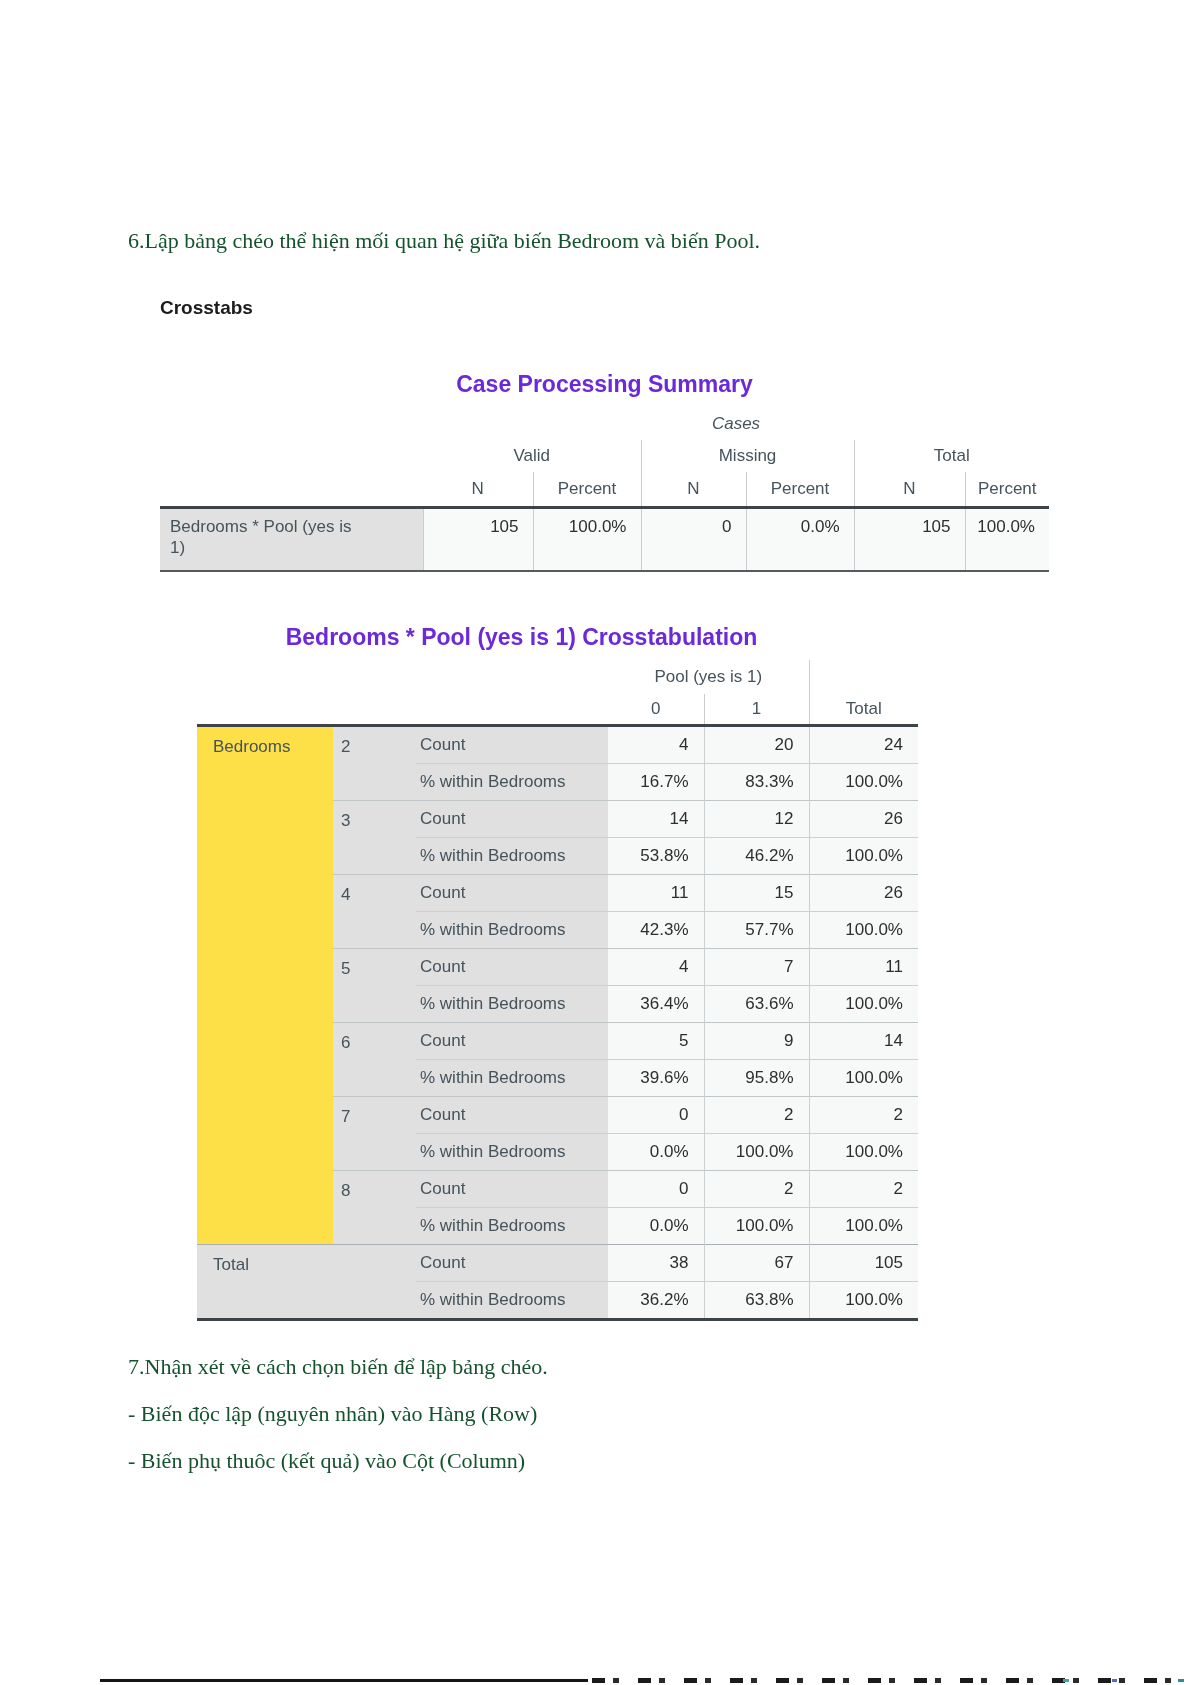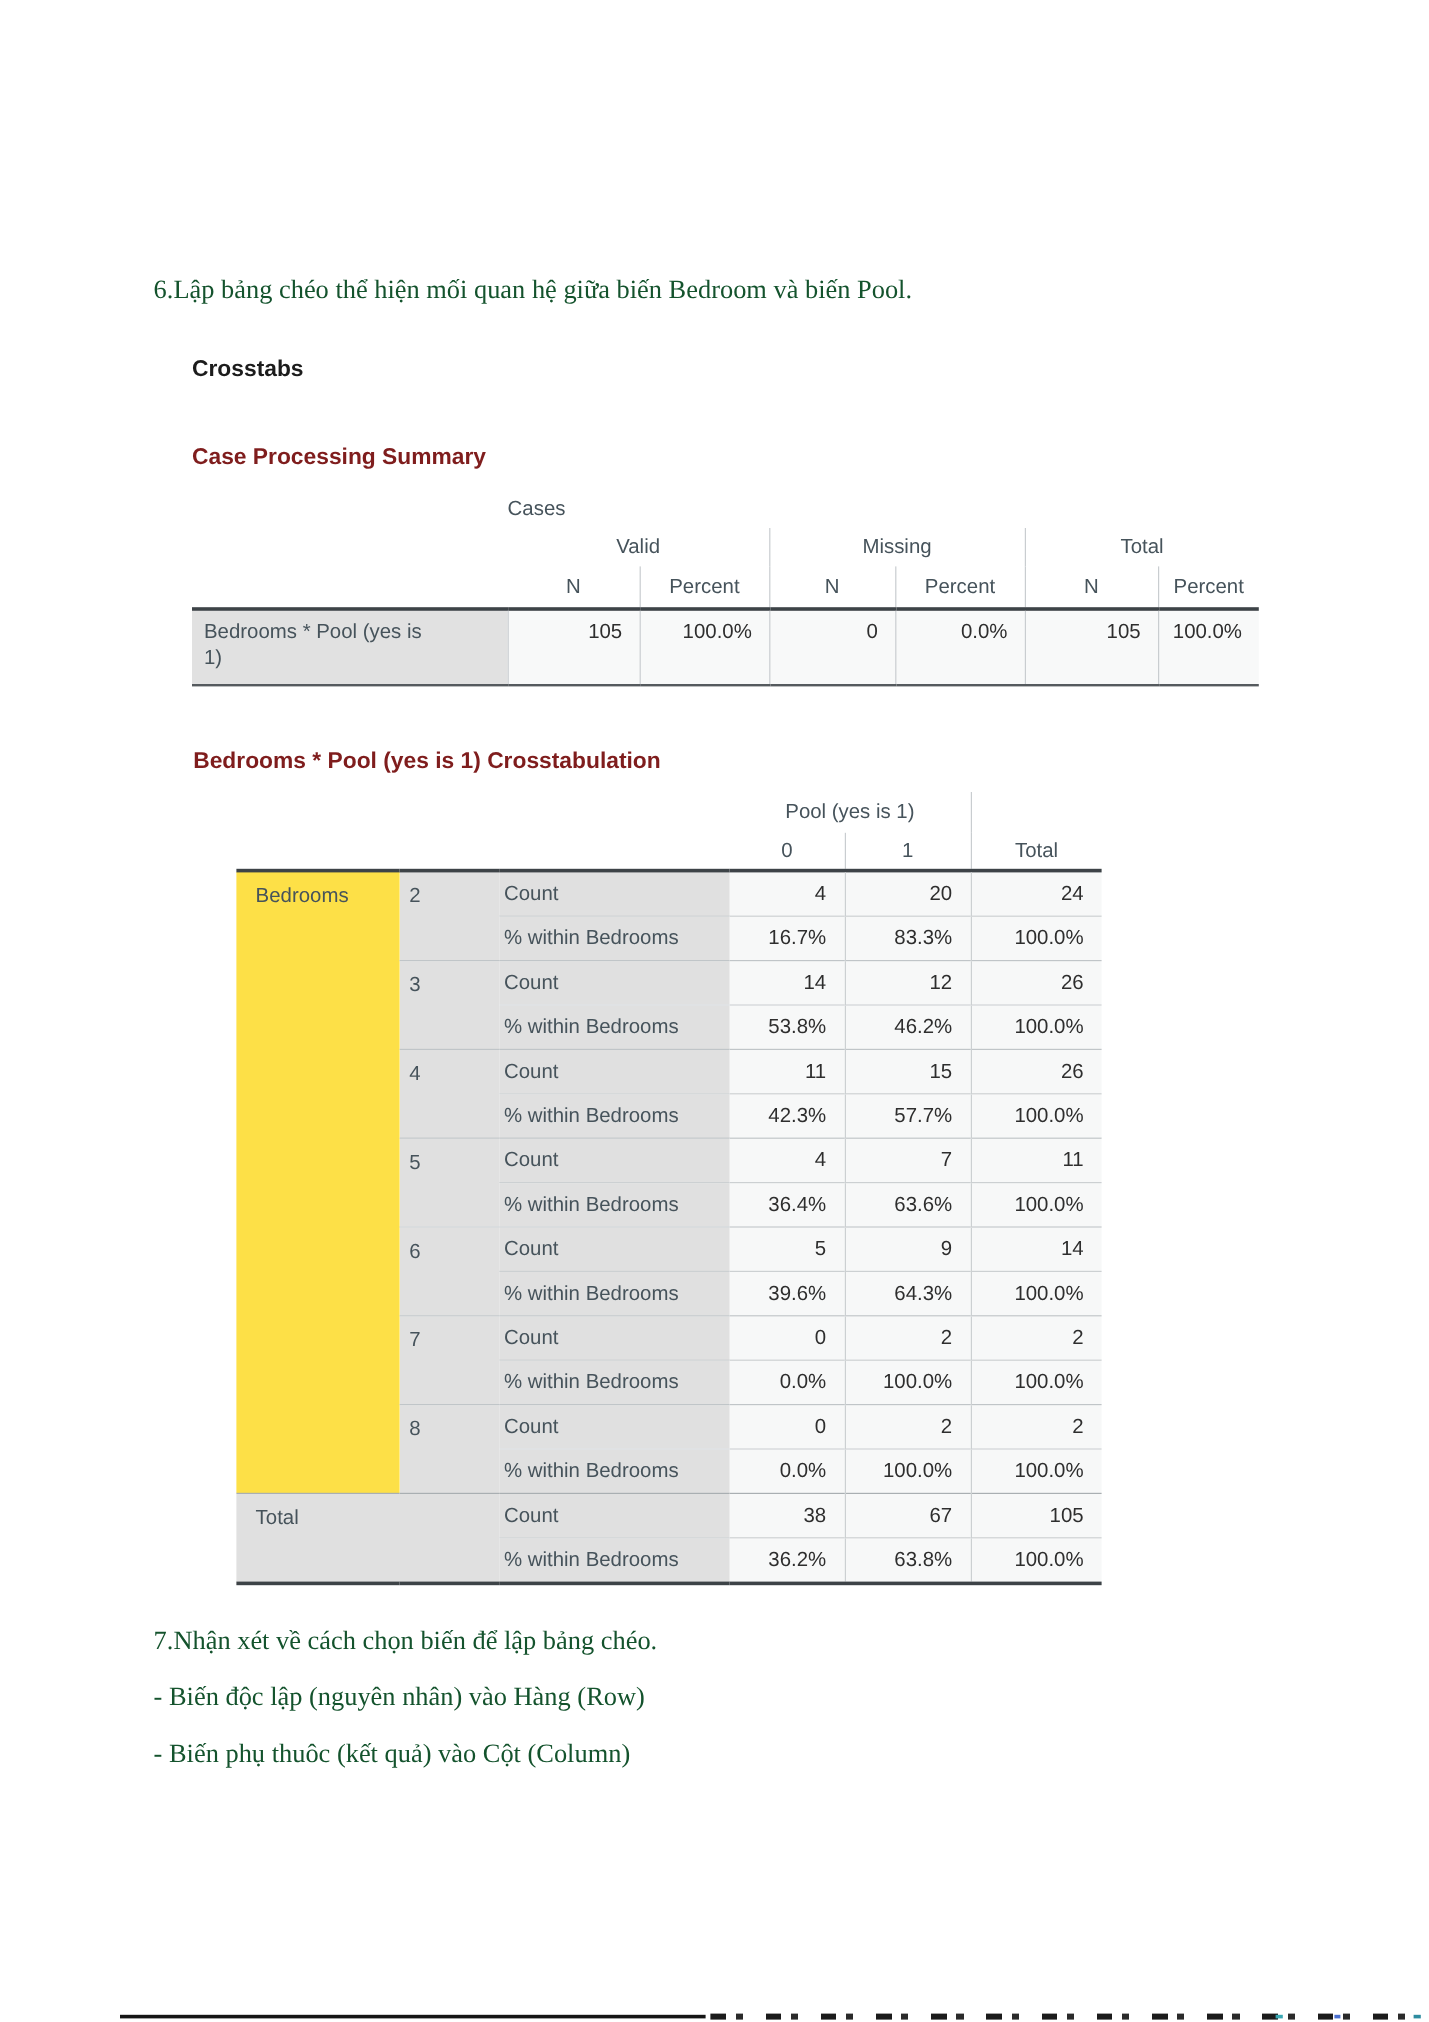--- a/index.html
+++ b/index.html
@@ -1,28 +1,28 @@
 <!DOCTYPE html>
 <html><head>
 <meta charset="utf-8">
 <style>
   html,body{margin:0;padding:0;background:#ffffff;}
   #page{position:relative;width:1191px;height:1685px;background:#ffffff;overflow:hidden;
         font-family:"Liberation Sans",sans-serif;}
   .abs{position:absolute;}
   .serif{font-family:"Liberation Serif",serif;color:#14532d;font-size:22px;line-height:1.2;white-space:nowrap;}
-  .spss-title{font-family:"Liberation Sans",sans-serif;font-weight:bold;font-size:19px;color:#7f1d1d;text-align:left;}
+  .spss-title{font-family:"Liberation Sans",sans-serif;font-weight:bold;font-size:23px;color:#6d28d9;text-align:center;}
   #crosstabs-heading{font-weight:bold;font-size:19px;color:#1c1c1c;}
 
   table{border-collapse:collapse;table-layout:fixed;}
   td{font-family:"Liberation Sans",sans-serif;font-size:17px;line-height:1.25;color:#46535b;
      padding:0;vertical-align:middle;overflow:hidden;}
 
   
-  #cps .h1 td{height:32px;text-align:left;}
+  #cps .h1 td{height:32px;text-align:center;font-style:italic;}
   #cps .h2 td{height:32px;text-align:center;}
   #cps .h3 td{height:34px;text-align:center;border-bottom:3px solid #3d4347;}
   #cps .vl{border-left:1px solid #c9cdd0;}
   #cps .data td{background:#f8f9f9;height:54px;vertical-align:top;padding-top:7px;border-bottom:2px solid #555a5e;}
   #cps .data td+td{border-left:1px solid #c9cdd0;}
   #cps .data .stub{background:#e1e1e1;padding-left:10px;}
   #cps .data .stub .inner{width:190px;white-space:normal;}
   #cps .data .num{text-align:right;padding-right:14px;color:#2e2e2e;}
 
   
@@ -188,21 +188,21 @@
       <tr class="grp">
         <td class="val" rowspan="2">6</td>
         <td class="stat">Count</td>
         <td class="num">5</td>
         <td class="num dl">9</td>
         <td class="num dl">14</td>
       </tr>
       <tr class="sub">
         <td class="stat">% within Bedrooms</td>
         <td class="num">39.6%</td>
-        <td class="num dl">64.3%</td>
+        <td class="num dl">95.8%</td>
         <td class="num dl">100.0%</td>
       </tr>
 
       <tr class="grp">
         <td class="val" rowspan="2">7</td>
         <td class="stat">Count</td>
         <td class="num">0</td>
         <td class="num dl">2</td>
         <td class="num dl">2</td>
       </tr>

